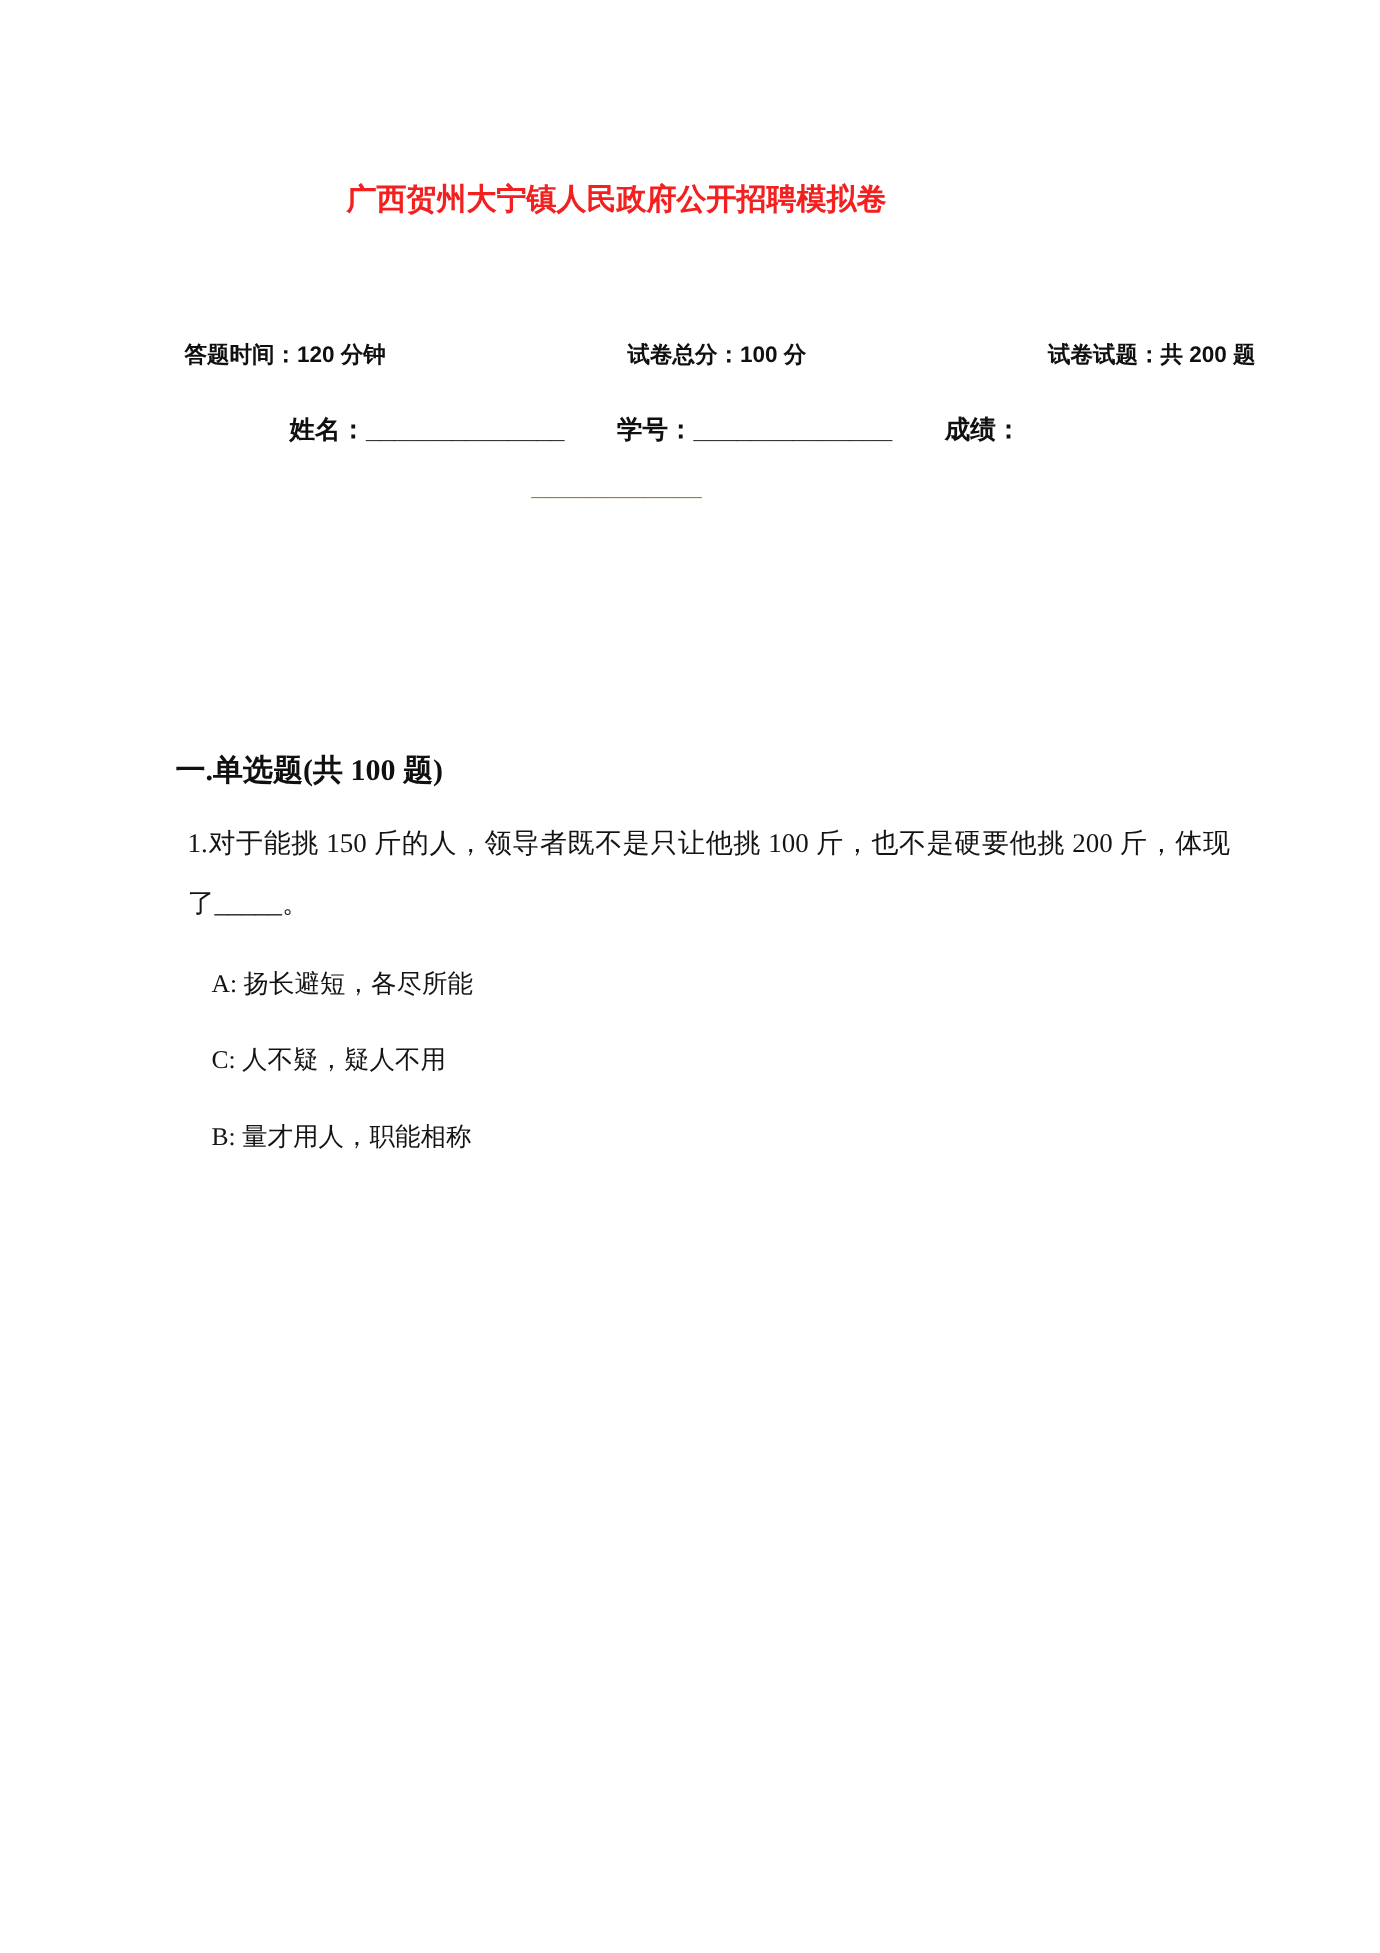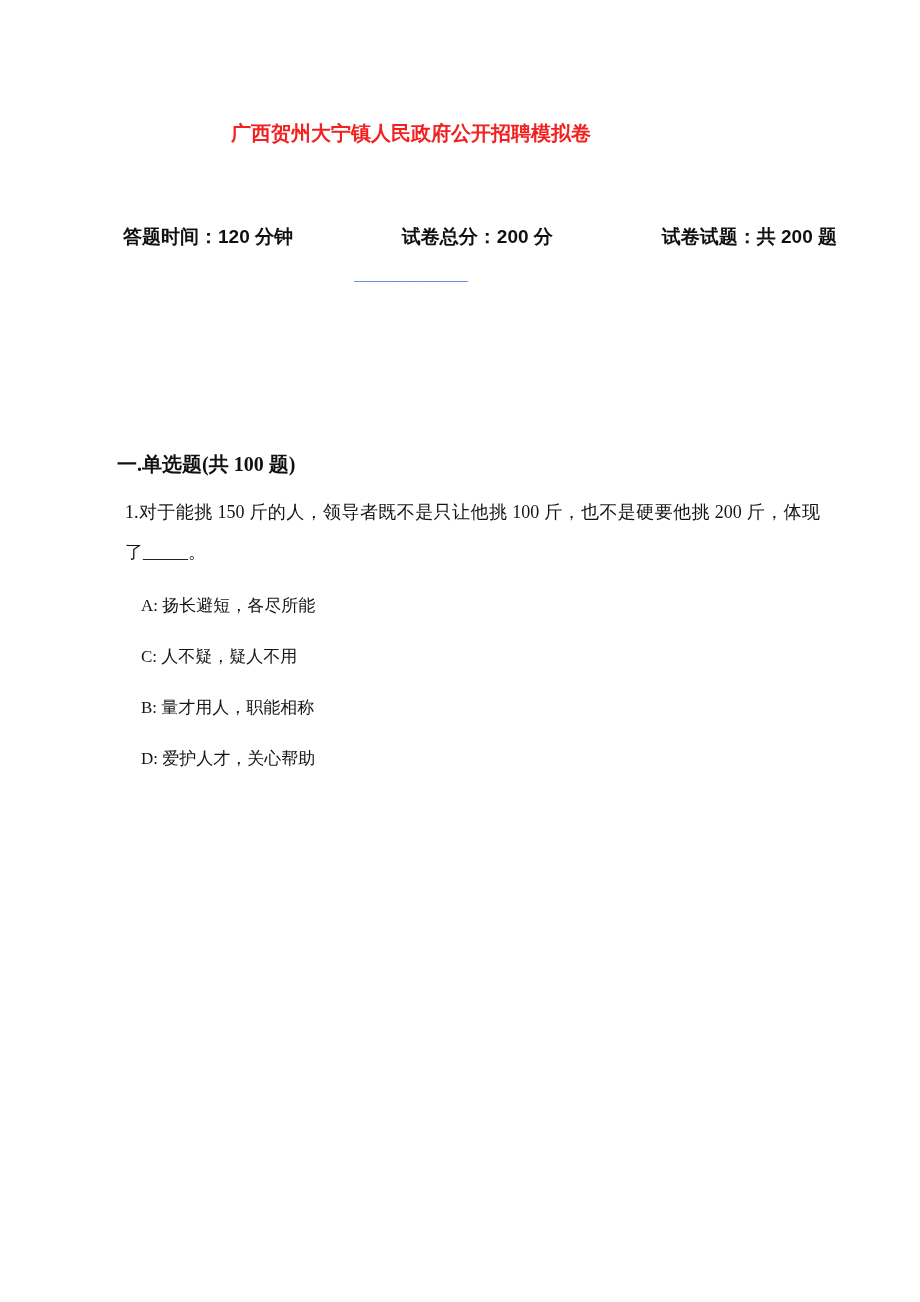--- a/index.html
+++ b/index.html
@@ -28,21 +28,21 @@
     font-family: "Liberation Serif", "DejaVu Serif", serif;
   }
   
   .info-line {
     margin: 76px 0 0 123px;
     width: 714px;
     display: flex;
     justify-content: space-between;
     font-family: "Liberation Sans", "DejaVu Sans", sans-serif;
     font-weight: 700;
-    font-size: 19px;
+    font-size: 15px;
     line-height: 26px;
     color: #101010;
     white-space: nowrap;
   }
   
   .name-line {
     margin: 24px 0 0 193px;
     display: flex;
     align-items: baseline;
     font-family: "Liberation Sans", "DejaVu Sans", sans-serif;
@@ -58,21 +58,21 @@
     letter-spacing: 0;
   }
   
   .score-line {
     margin: 12px 98px 0 0;
     text-align: center;
     font-family: "Liberation Sans", "DejaVu Sans", sans-serif;
     font-weight: 700;
     font-size: 17px;
     line-height: 26px;
-    color: #1d4ed8;
+    color: #a16207;
   }
   .section-heading {
     margin: 162px 0 0 117px;
     font-size: 20px;
     line-height: 28px;
     font-weight: 700;
     color: #101010;
     font-family: "Liberation Serif", "DejaVu Serif", serif;
   }
   .question-text {
@@ -108,35 +108,43 @@
 </style>
 </head>
 <body>
 
 <div class="page">
 
   <h1 class="title">广西贺州大宁镇人民政府公开招聘模拟卷</h1>
 
   <div class="info-line">
     <span>答题时间：120 分钟</span>
-    <span>试卷总分：200 分</span>
+    <span>试卷总分：100 分</span>
     <span>试卷试题：共 200 题</span>
   </div>
 
+  <div class="name-line">
+    <span class="field">
+      <span>姓名：</span><span class="blank">______________</span>
+    </span>
+    <span class="field">
+      <span>学号：</span><span class="blank">______________</span>
+    </span>
+    <span>成绩：</span>
+  </div>
 
   <div class="score-line">
     <span class="blank">____________</span>
   </div>
 
   <h2 class="section-heading">一.单选题(共 100 题)</h2>
 
   <p class="question-text">1.对于能挑 150 斤的人，领导者既不是只让他挑 100 斤，也不是硬要他挑 200 斤，体现了_____。</p>
 
   <div class="options">
     <p class="option">A: 扬长避短，各尽所能</p>
     <p class="option">C: 人不疑，疑人不用</p>
     <p class="option">B: 量才用人，职能相称</p>
-    <p class="option">D: 爱护人才，关心帮助</p>
   </div>
 
 
 
 </div>
 
 </body></html>

